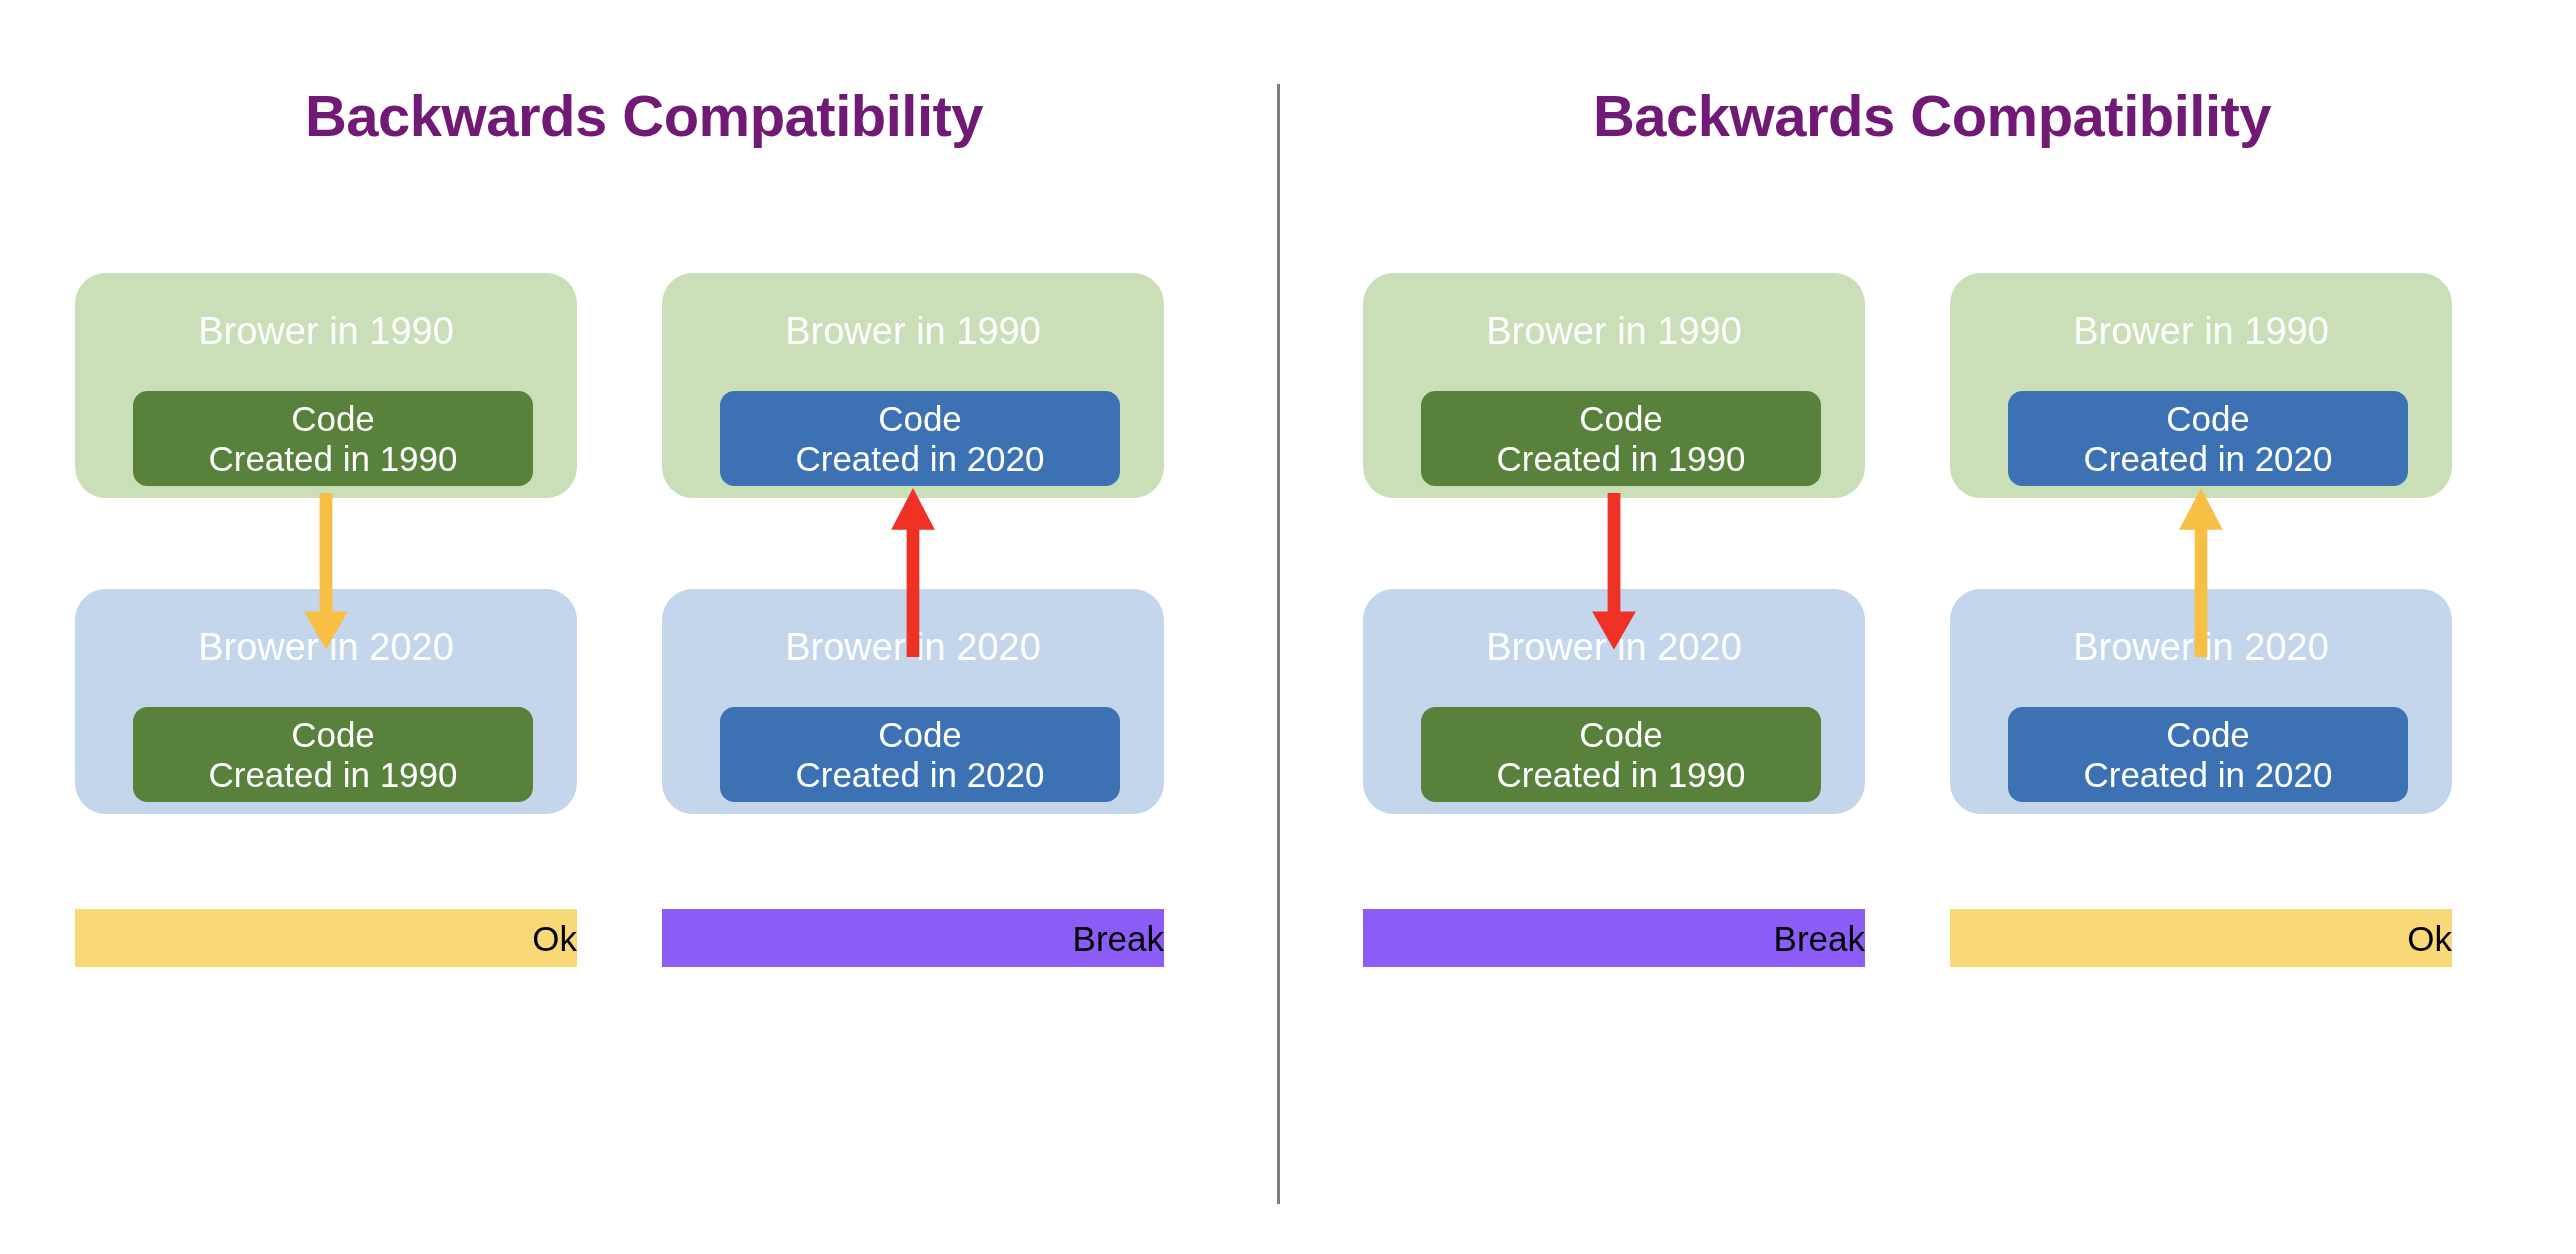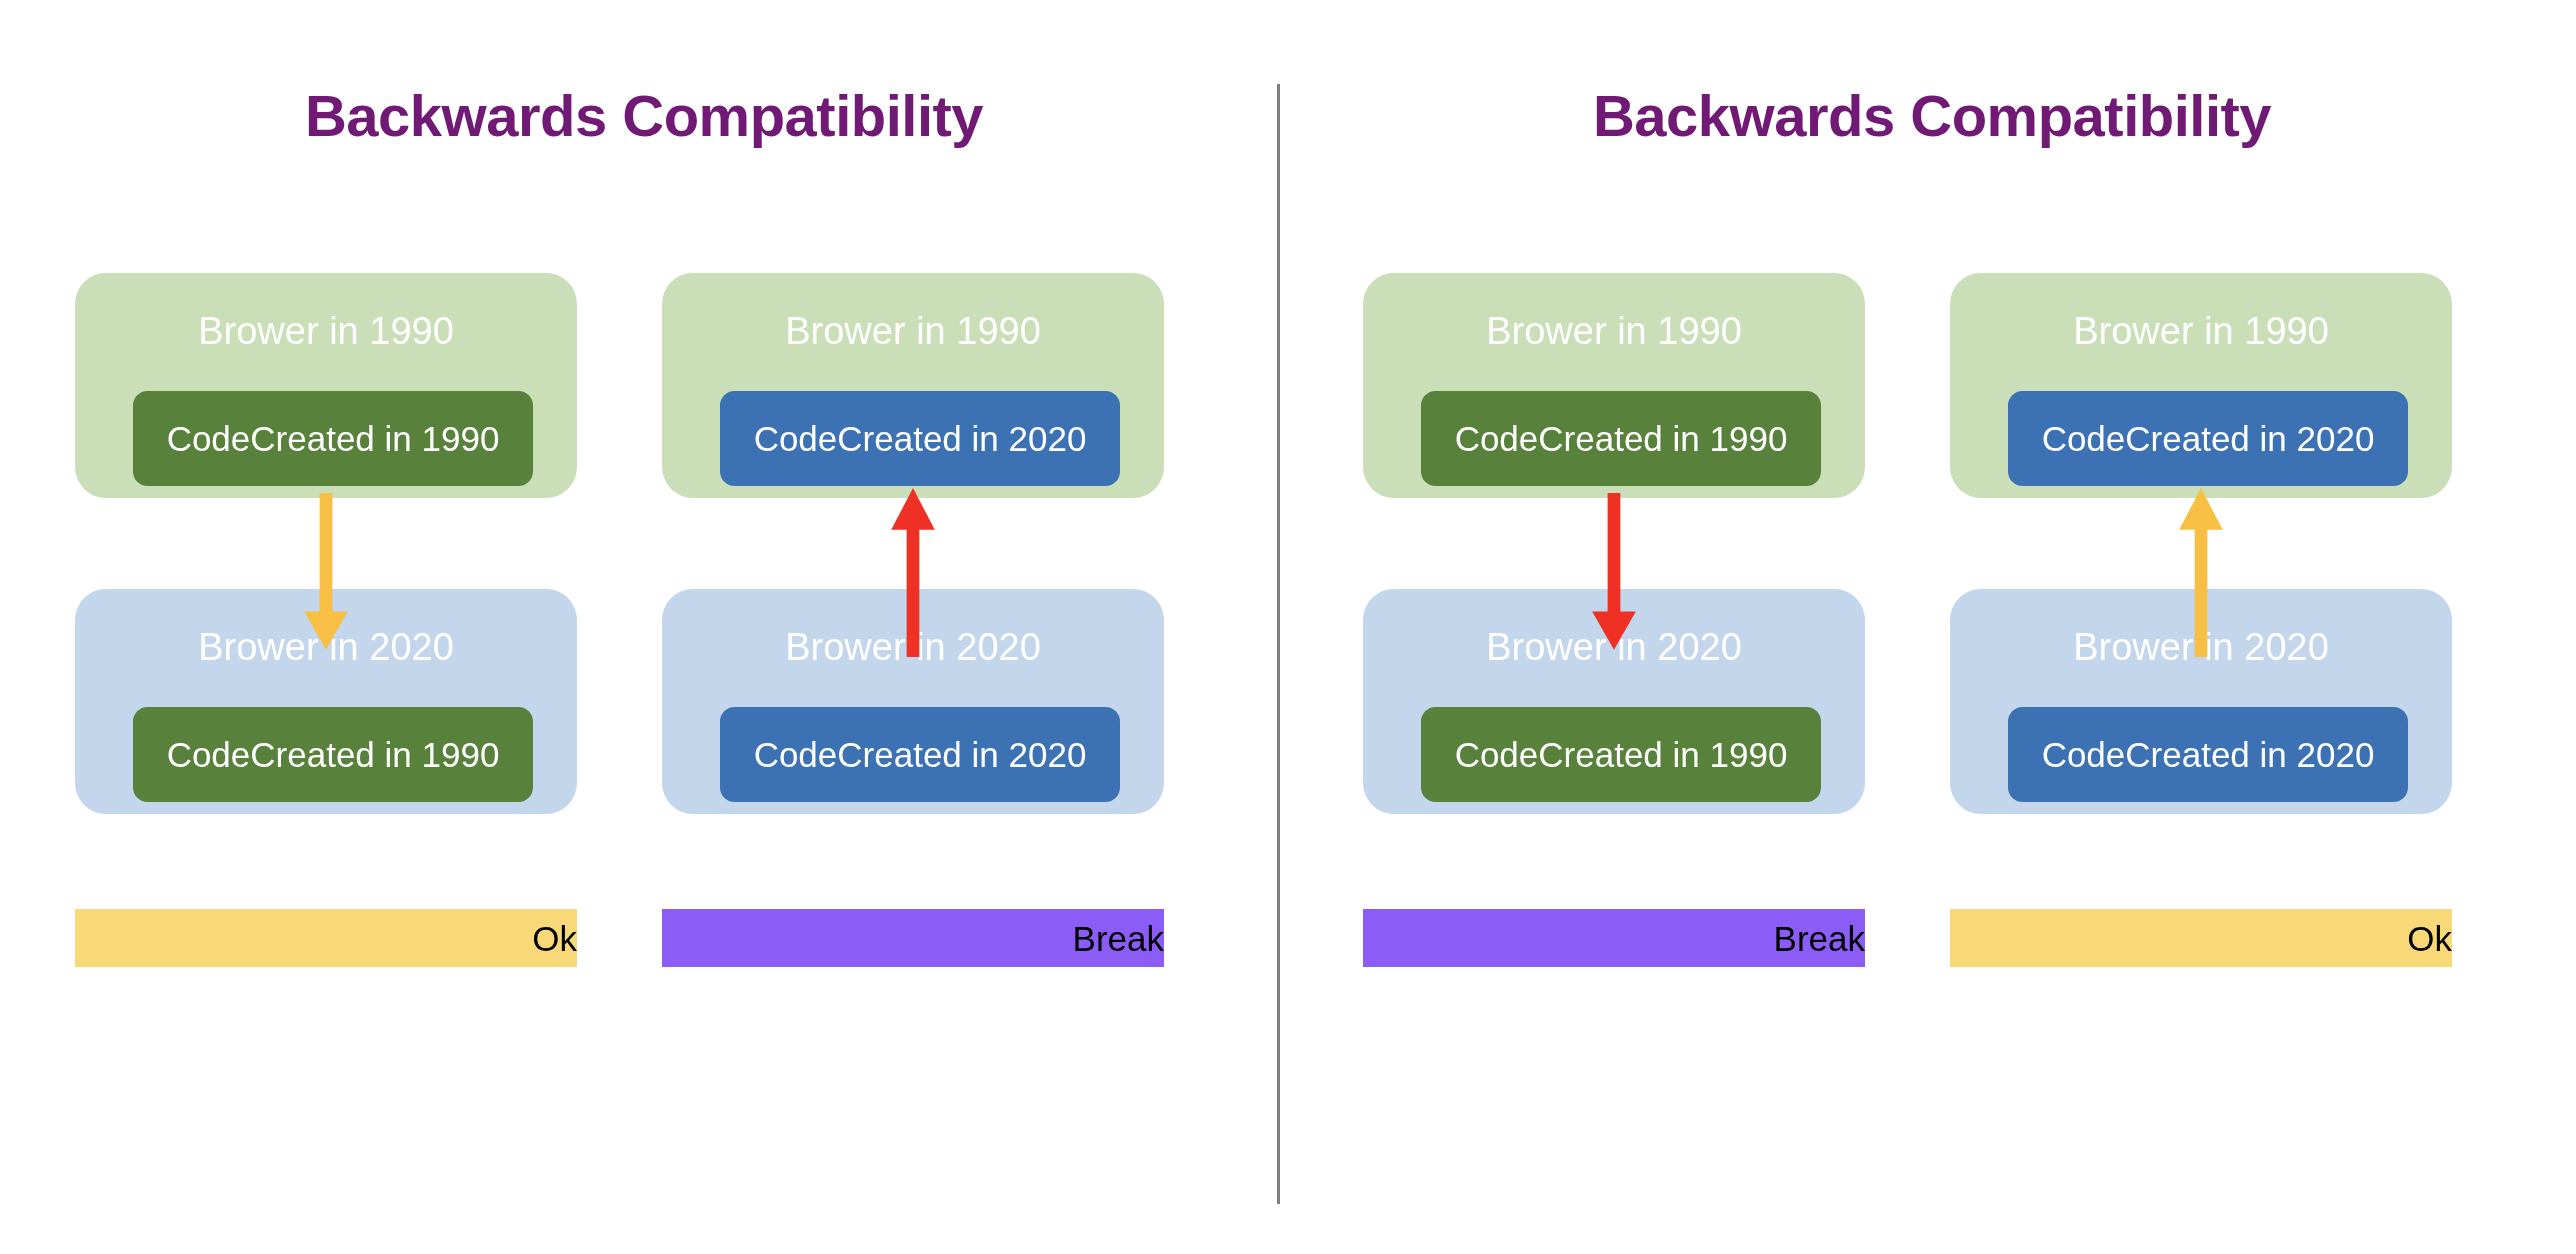--- a/index.html
+++ b/index.html
@@ -87,21 +87,21 @@
 
   
   .code-box {
     position: absolute;
     left: 58px;
     top: 118px;
     width: 400px;
     height: 95px;
     border-radius: 14.5px;
     display: flex;
-    flex-direction: row;
+    flex-direction: column;
     align-items: center;
     justify-content: center;
     color: #FFFFFF;
     font-size: 35px;
     line-height: 1.13;
   }
   .code-box.code-1990 { background: #58813C; }
   .code-box.code-2020 { background: #3C72B4; }
   .code-line { white-space: nowrap; }
 

